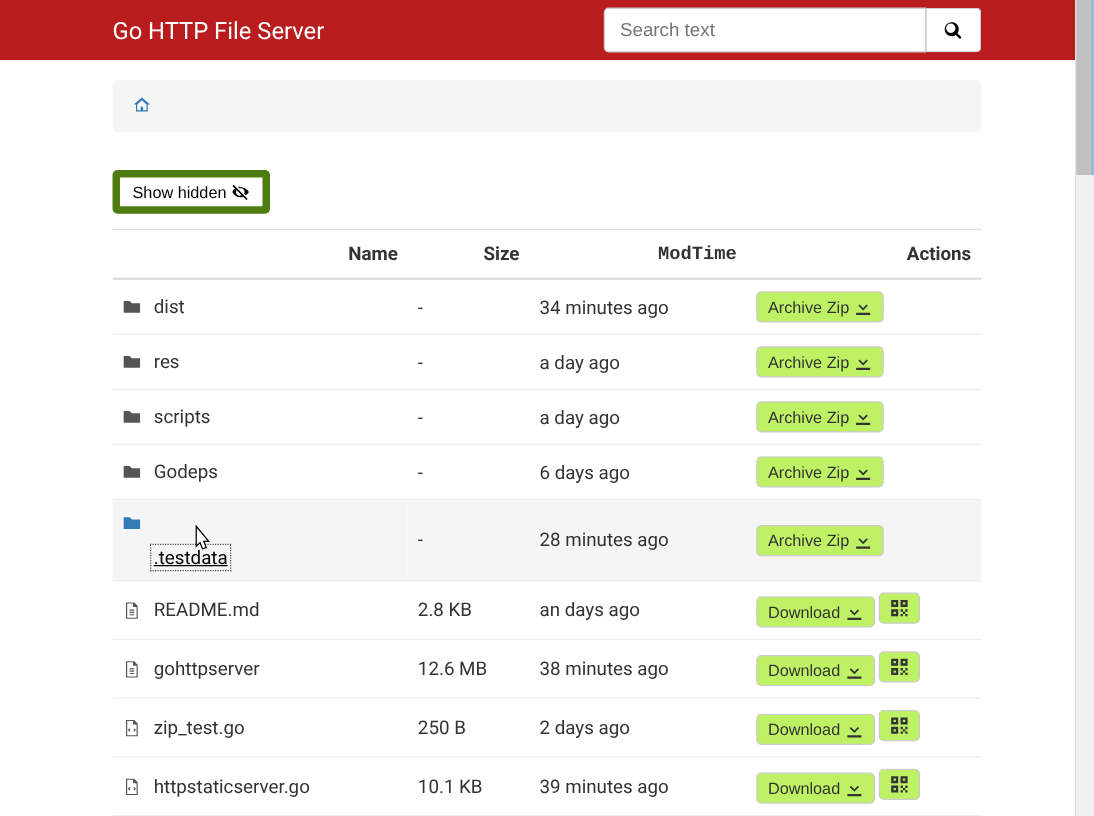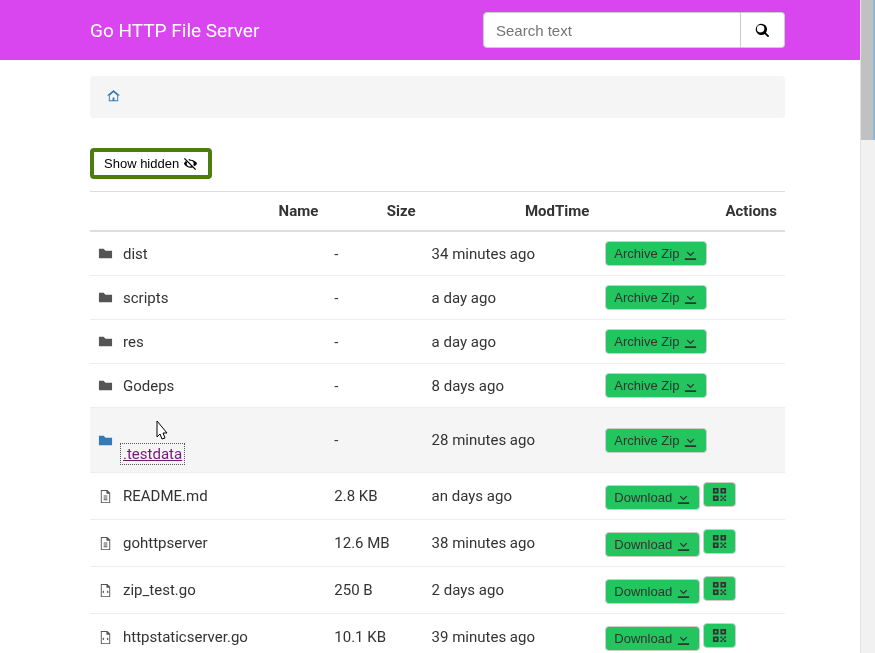--- a/index.html
+++ b/index.html
@@ -1,40 +1,40 @@
 <!DOCTYPE html>
 <html><head>
 <meta charset="utf-8">
 <style>
 * { box-sizing: border-box; margin: 0; padding: 0; }
 body { font-family: -apple-system, BlinkMacSystemFont, "Segoe UI", Roboto, "Helvetica Neue", Arial, sans-serif; font-size: 15px; color: #333; background: #fff; }
-.navbar { background: #d946ef; height: 60px; display: flex; align-items: center; justify-content: space-between; padding: 0 90px; }
+.navbar { background: #b91c1c; height: 48px; display: flex; align-items: center; justify-content: space-between; padding: 0 90px; }
 .navbar-title { color: #fff; font-size: 19px; font-weight: 400; }
 .search-group { display: flex; align-items: stretch; height: 36px; }
 .search-input { width: 258px; border: 1px solid #ccc; border-radius: 4px 0 0 4px; padding: 6px 12px; font-size: 15px; outline: none; }
 .search-btn { width: 44px; background: #fff; border: 1px solid #ccc; border-left: none; border-radius: 0 4px 4px 0; cursor: pointer; display: flex; align-items: center; justify-content: center; font-size:15px;}
 .container { padding: 16px 90px 30px 90px; }
 .breadcrumb { background: #f5f5f5; border-radius: 4px; padding: 12px 16px; margin-bottom: 30px; }
 .home-link { color: #337ab7; font-size: 15px; cursor: pointer; }
-.show-hidden-btn { background: #fff; border: 4px solid #4d7c0f; border-radius: 4px; padding: 4px 10px; font-size: 13px; cursor: pointer; display: inline-flex; align-items: center; gap:4px;justify-content:center;}
+.show-hidden-btn { background: #fff; border: 6px solid #4d7c0f; border-radius: 4px; padding: 4px 10px; font-size: 13px; cursor: pointer; display: inline-flex; align-items: center; gap:4px;justify-content:center;}
 .table { width: 100%; border-collapse: collapse; margin-top: 12px; }
 .table th { text-align: right; padding: 10px 8px; border-bottom: 2px solid #ddd; border-top: 1px solid #ddd; font-weight: 700; font-size:15px;}
 .table td { padding: 9px 8px; border-bottom: 1px solid #eee; vertical-align: middle; font-size:15px;}
 .col-name { width: 34%; }
 .col-size { width: 14%; }
-.col-mod { width: 25%; }
+.col-mod { width: 25%; font-family: Liberation Mono, monospace; }
 .col-actions { width: 27%; }
-.name-cell { display: flex; align-items: center; gap: 10px; }
+.name-cell { display: flex; align-items: flex-start; gap: 10px; }
 .icon { color: #555; font-size: 16px; flex-shrink:0;}
 .name-link { color: #333; cursor: pointer; }
 .row-hover { background: #f5f5f5; }
-.row-hover .name-link { color: #701a75; text-decoration:underline;margin-top:28px;}
+.row-hover .name-link { color: #000000; text-decoration:underline;margin-top:28px;}
 .row-hover .icon { color:#337ab7;}
 .sel-border { border:1px dotted #555; padding:1px 2px; margin-left:-3px;}
-.btn { background: #22c55e; border: 1px solid #ccc; border-radius: 4px; padding: 4px 8px; font-size: 13px; cursor: pointer; color:#333; display:inline-flex; align-items:center; gap:4px; }
+.btn { background: #bef264; border: 1px solid #ccc; border-radius: 4px; padding: 4px 8px; font-size: 13px; cursor: pointer; color:#333; display:inline-flex; align-items:center; gap:4px; }
 .btn + .btn { margin-left:3px;}
 .scrollbar { position: fixed; right:0; top:0; bottom:0; width:15px; background:#f1f1f1; border-left:1px solid #e1e1e1;}
 .scroll-thumb{ background:#c1c1c1; width:100%; height:140px; position:absolute; top:0;}
 .scroll-thumb::after{content:"";position:absolute;right:0;top:0;bottom:0;width:2px;background:#8fb9d8;}
 svg.i{width:15px;height:15px;fill:currentColor;vertical-align:-2px;}
 .cursor{position:absolute;width:20px;height:24px;pointer-events:none;}
 </style>
 </head>
 <body>
 
@@ -90,55 +90,55 @@
     <td><button class="btn">Archive Zip <svg class="i" viewBox="0 0 16 16">
                 <path d="M8 1v8L5 6l-1 1 4 4 4-4-1-1-3 3V1H8zM2 13h12v2H2v-2z"></path>
               </svg></button></td>
         </tr>
         <tr>
     <td>
             <div class="name-cell">
               <span class="icon"><svg class="i" viewBox="0 0 16 16">
                   <path d="M1 3h5l2 2h7v8H1V3z"></path>
                 </svg></span>
+              <span class="name-link">res</span>
+            </div>
+          </td>
+    <td>-</td>
+    <td>a day ago</td>
+    <td><button class="btn">Archive Zip <svg class="i" viewBox="0 0 16 16">
+                <path d="M8 1v8L5 6l-1 1 4 4 4-4-1-1-3 3V1H8zM2 13h12v2H2v-2z"></path>
+              </svg></button></td>
+        </tr>
+        <tr>
+    <td>
+            <div class="name-cell">
+              <span class="icon"><svg class="i" viewBox="0 0 16 16">
+                  <path d="M1 3h5l2 2h7v8H1V3z"></path>
+                </svg></span>
               <span class="name-link">scripts</span>
             </div>
           </td>
     <td>-</td>
     <td>a day ago</td>
     <td><button class="btn">Archive Zip <svg class="i" viewBox="0 0 16 16">
                 <path d="M8 1v8L5 6l-1 1 4 4 4-4-1-1-3 3V1H8zM2 13h12v2H2v-2z"></path>
               </svg></button></td>
         </tr>
         <tr>
     <td>
             <div class="name-cell">
               <span class="icon"><svg class="i" viewBox="0 0 16 16">
                   <path d="M1 3h5l2 2h7v8H1V3z"></path>
                 </svg></span>
-              <span class="name-link">res</span>
-            </div>
-          </td>
-    <td>-</td>
-    <td>a day ago</td>
-    <td><button class="btn">Archive Zip <svg class="i" viewBox="0 0 16 16">
-                <path d="M8 1v8L5 6l-1 1 4 4 4-4-1-1-3 3V1H8zM2 13h12v2H2v-2z"></path>
-              </svg></button></td>
-        </tr>
-        <tr>
-    <td>
-            <div class="name-cell">
-              <span class="icon"><svg class="i" viewBox="0 0 16 16">
-                  <path d="M1 3h5l2 2h7v8H1V3z"></path>
-                </svg></span>
               <span class="name-link">Godeps</span>
             </div>
           </td>
     <td>-</td>
-    <td>8 days ago</td>
+    <td>6 days ago</td>
     <td><button class="btn">Archive Zip <svg class="i" viewBox="0 0 16 16">
                 <path d="M8 1v8L5 6l-1 1 4 4 4-4-1-1-3 3V1H8zM2 13h12v2H2v-2z"></path>
               </svg></button></td>
         </tr>
         <tr class="row-hover">
     <td>
             <div class="name-cell">
               <span class="icon"><svg class="i" viewBox="0 0 16 16">
                   <path d="M1 3h5l2 2h7v8H1V3z"></path>
                 </svg></span>

